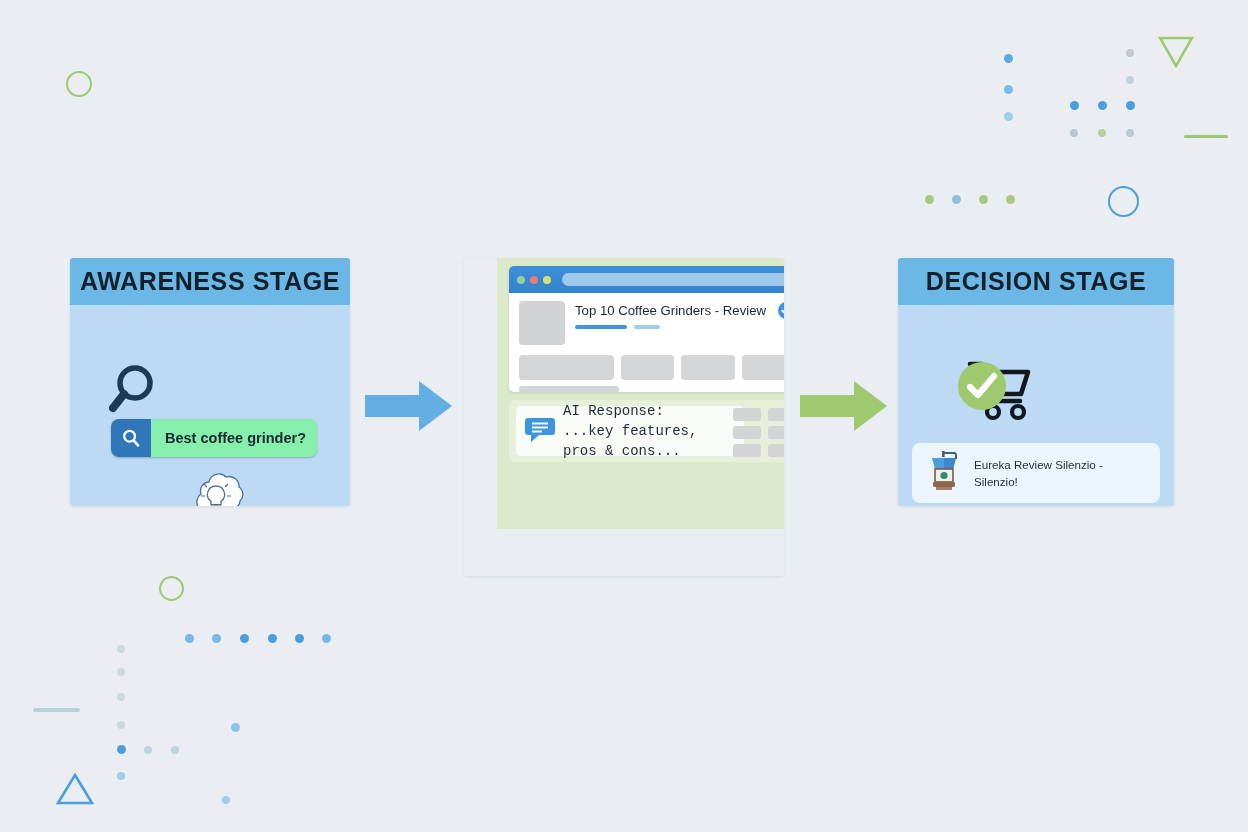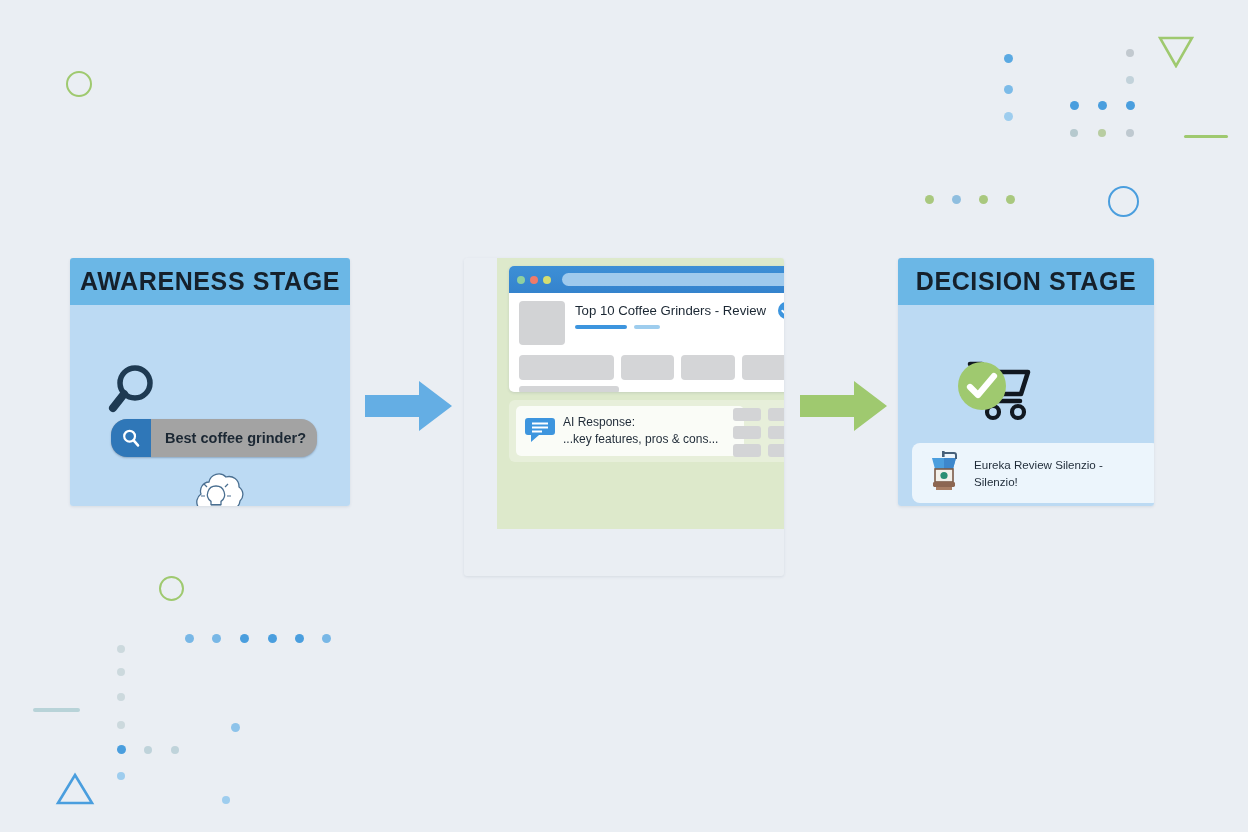--- a/index.html
+++ b/index.html
@@ -52,32 +52,32 @@
   #stage-awareness { left: 70px; top: 258px; width: 280px; height: 248px; }
   #stage-awareness .stage-header { background: #6bb7e6; }
   #stage-awareness .stage-body { background: #bcdaf3; height: 201px; }
 
   
   #stage-consideration { left: 464px; top: 258px; width: 320px; height: 318px; }
   #stage-consideration .stage-header { background: #aace7d; }
   #stage-consideration .stage-body { background: #dde9cb; height: 271px; margin-left: 33px; }
 
   
-  #stage-decision { left: 898px; top: 258px; width: 256px; height: 248px; }
+  #stage-decision { left: 898px; top: 258px; width: 276px; height: 248px; }
   #stage-decision .stage-header { background: #6bb7e6; }
   #stage-decision .stage-body { background: #bcdaf3; height: 201px; }
 
   
   .magnifier { position: absolute; left: 38px; top: 58px; }
   .searchbar {
     position: absolute;
     left: 41px; top: 114px;
     width: 206px; height: 38px;
-    background: #a3a3a3;
-    border-radius: 16px;
+    background: #86efac;
+    border-radius: 8px;
     display: flex;
     align-items: center;
     box-shadow: 0 1px 2px rgba(20,40,70,.28);
     overflow: hidden;
   }
   .searchbar .sb-btn {
     width: 40px; height: 100%;
     background: #2f77b8;
     display: flex; align-items: center; justify-content: center;
     flex: 0 0 40px;
@@ -152,21 +152,21 @@
     position: absolute;
     left: 7px; top: 6px;
     width: 210px; height: 50px;
     background: rgba(255,255,255,.78);
     border-radius: 5px;
     display: flex;
     align-items: center;
     gap: 8px;
     padding: 0 9px;
   }
-  .ai-text { font-size: 12px; color: #1f2b38; line-height: 1.45; }
+  .ai-text { font-size: 14px; color: #1f2b38; line-height: 1.45; font-family: Liberation Mono, monospace; }
   .chip-grid {
     position: absolute;
     right: 9px; top: 8px;
     display: grid;
     grid-template-columns: 28px 28px;
     grid-template-rows: 13px 13px 13px;
     gap: 5px 7px;
   }
   .chip { background: #d3d4d6; border-radius: 3px; }
 

